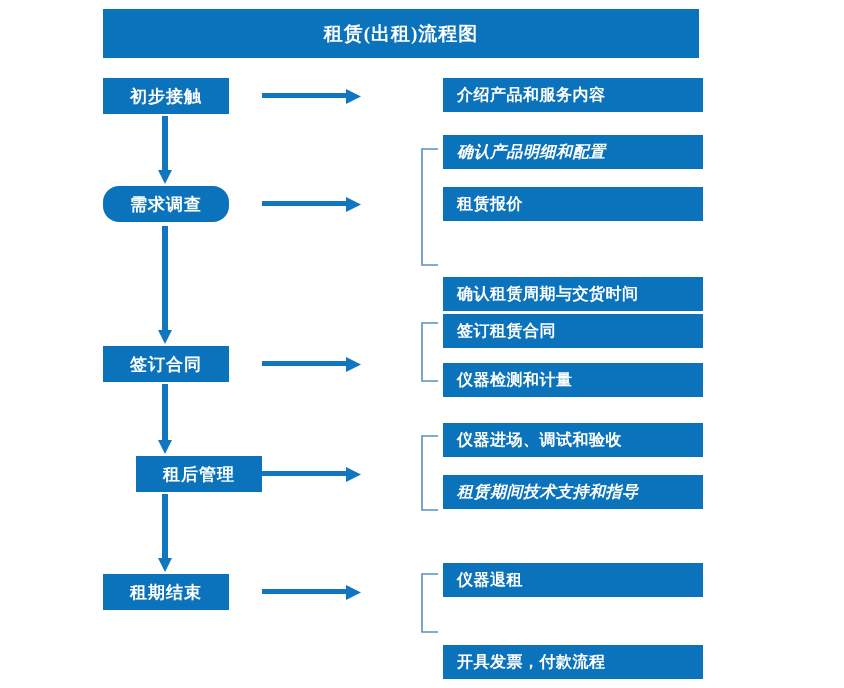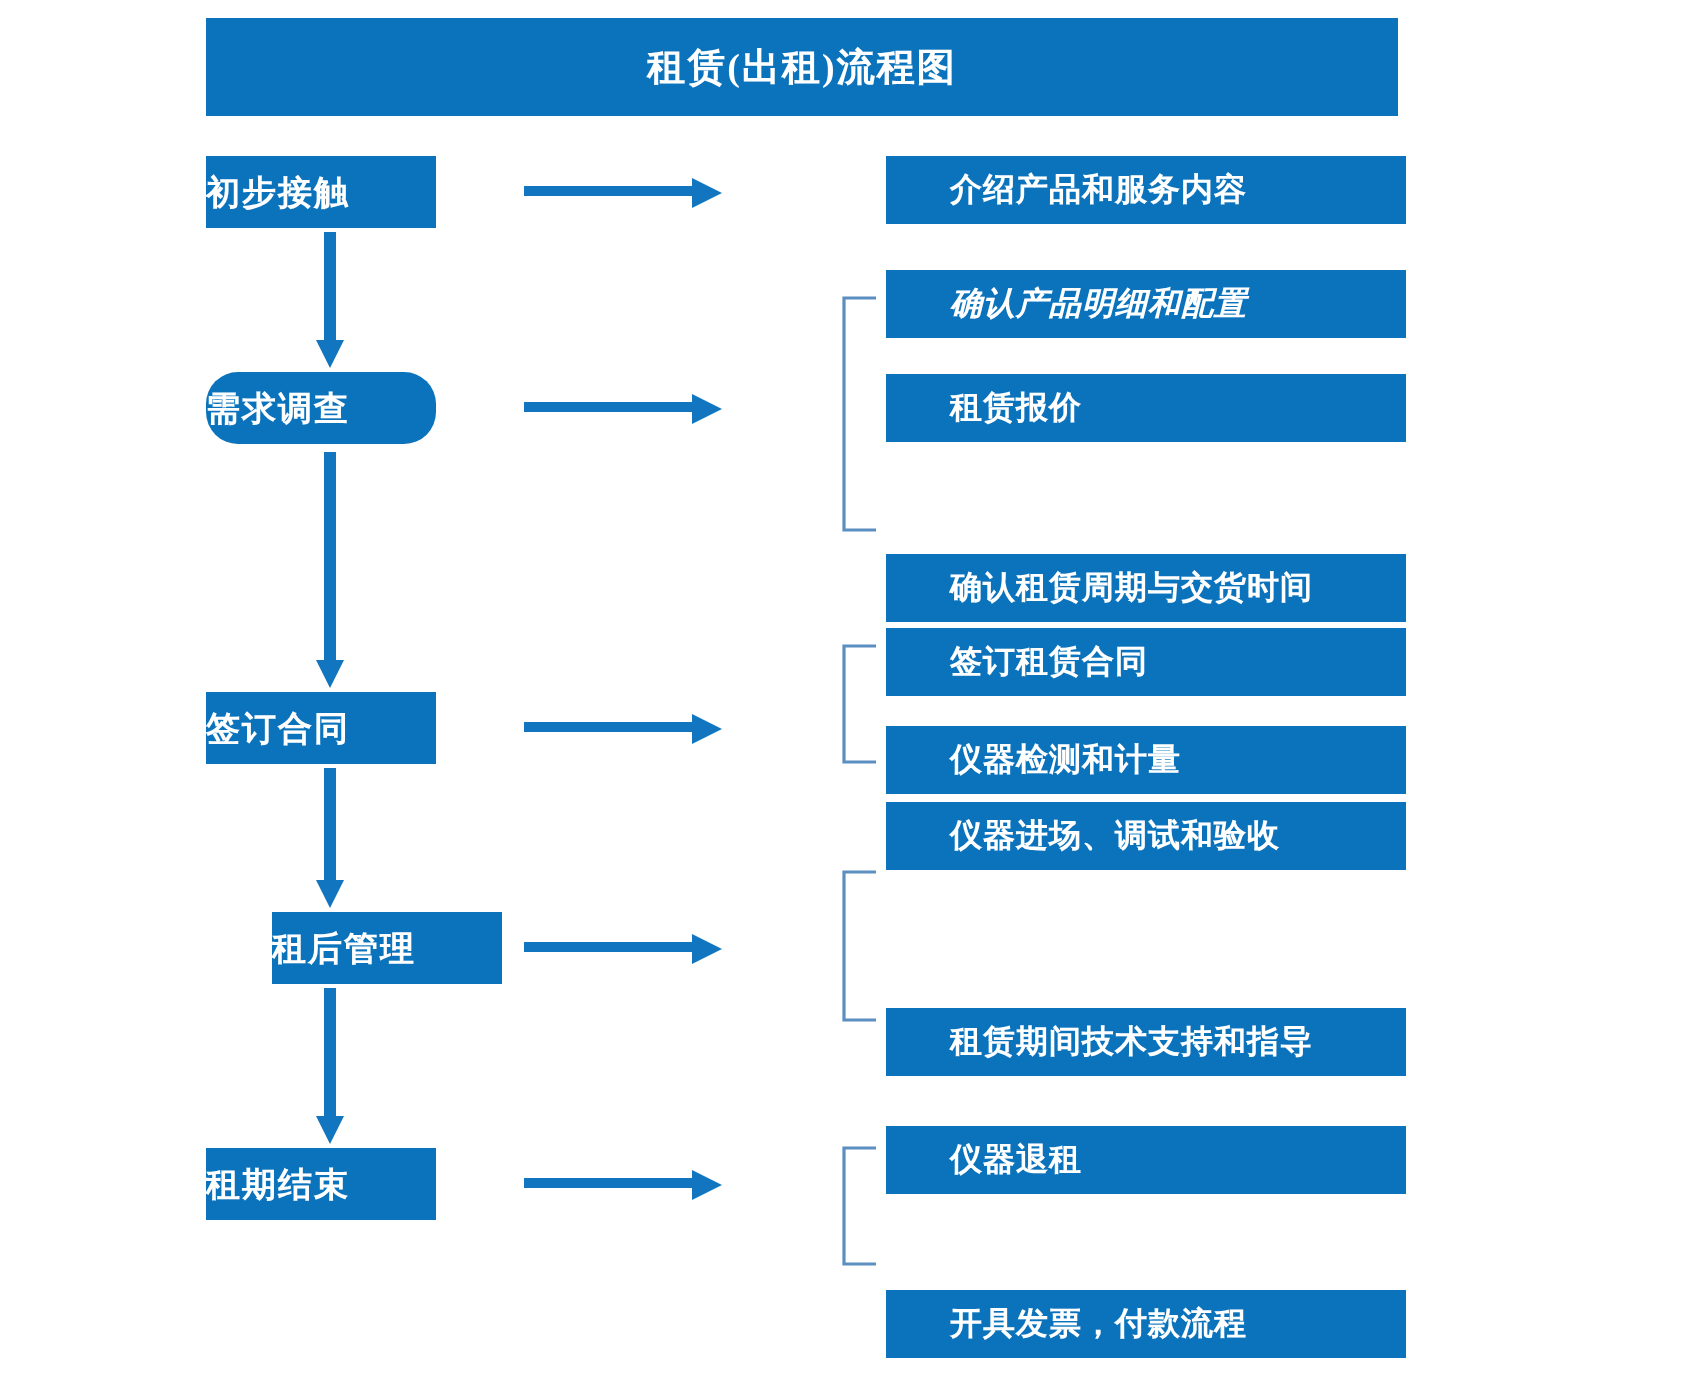--- a/index.html
+++ b/index.html
@@ -31,45 +31,45 @@
     font-weight: bold;
     display: flex;
     align-items: center;
     justify-content: center;
     letter-spacing: 1px;
   }
 
   
   .stage-box {
     position: absolute;
-    width: 115px;
+    width: 126px;
     height: 36px;
     background: #0B72BC;
     color: #ffffff;
     font-size: 17px;
     font-weight: bold;
     display: flex;
     align-items: center;
-    justify-content: flex-start;
+    justify-content: center;
     letter-spacing: 1px;
   }
 
   
   .detail-box {
     position: absolute;
     left: 443px;
     width: 260px;
     height: 34px;
     background: #0B72BC;
     color: #ffffff;
     font-size: 16px;
     font-weight: bold;
     display: flex;
     align-items: center;
-    padding-left: 32px;
+    padding-left: 14px;
     box-sizing: border-box;
     letter-spacing: 0.5px;
   }
 
   
   .arrow-h, .arrow-v, .bracket {
     position: absolute;
   }
   .arrow-h svg, .arrow-v svg, .bracket svg {
     display: block;
@@ -186,24 +186,24 @@
   </div>
   <div class="detail-box" style="top:240px;margin-top:37px;">
     <span>确认租赁周期与交货时间</span>
   </div>
   <div class="detail-box" style="top:314px;">
     <span>签订租赁合同</span>
   </div>
   <div class="detail-box" style="top:363px;">
     <span>仪器检测和计量</span>
   </div>
-  <div class="detail-box" style="top:401px;">
+  <div class="detail-box" style="top:423px;">
     <span>仪器进场、调试和验收</span>
   </div>
-  <div class="detail-box" style="top:504px;">
+  <div class="detail-box" style="top:475px;font-style:italic;">
     <span>租赁期间技术支持和指导</span>
   </div>
   <div class="detail-box" style="top:563px;">
     <span>仪器退租</span>
   </div>
   <div class="detail-box" style="top:613px;margin-top:32px;">
     <span>开具发票，付款流程</span>
   </div>
 
 </div>

